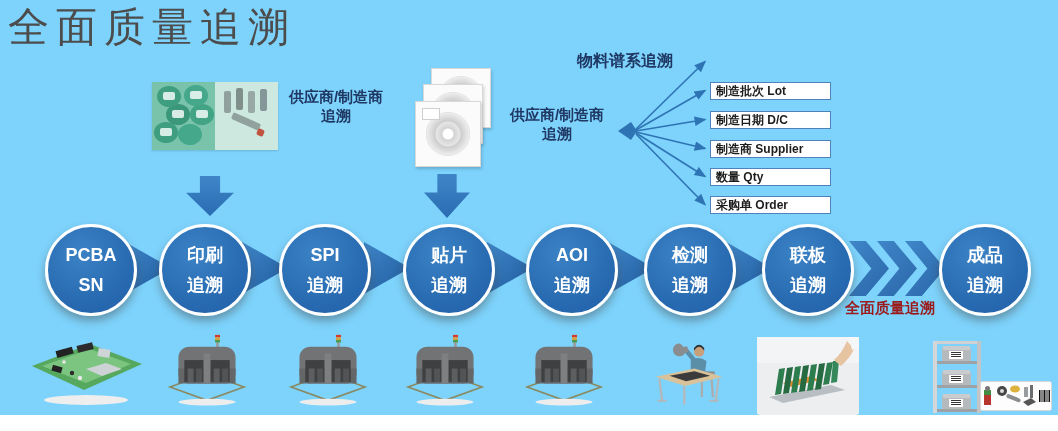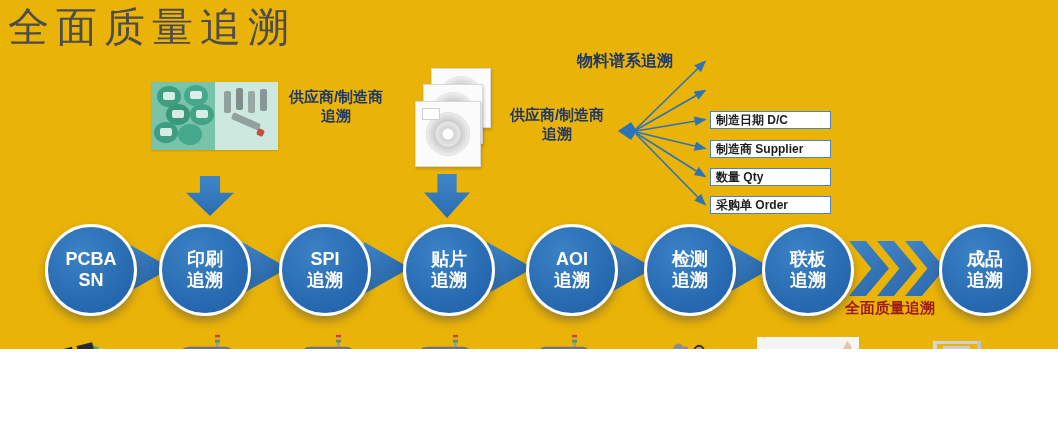--- a/index.html
+++ b/index.html
@@ -1,16 +1,16 @@
 <!DOCTYPE html>
 <html><head>
 <meta charset="utf-8">
 <style>
   html,body{margin:0;padding:0;background:#fff;}
-  .stage{position:relative;width:1058px;height:349px;background:#eab308;overflow:hidden;
+  .stage{position:relative;width:1058px;height:415px;background:#7dd3fc;overflow:hidden;
          font-family:"Liberation Sans",sans-serif;}
 
   
   .title{position:absolute;left:8px;top:0px;font-size:41px;letter-spacing:7px;
          color:#4c4c4c;font-weight:400;}
 
   
   .note{position:absolute;font-size:15px;line-height:19px;font-weight:700;color:#1F3864;
         text-align:center;white-space:pre-line;width:118px;}
   .n1{left:277px;top:87px;}
@@ -61,21 +61,21 @@
   .reel-disc{position:absolute;left:50%;top:50%;transform:translate(-50%,-50%);
         width:44px;height:44px;border-radius:50%;
         background:radial-gradient(circle,#fff 16%,#d2d2d2 19%,#e6e6e6 38%,#cdcdcd 42%,#ededed 68%,#c9c9c9 72%,#e9e9e9 76%);}
   .reel-label{position:absolute;left:6px;top:6px;width:16px;height:10px;background:#fff;
         border:1px solid #cfcfcf;}
 
   
   .circle{position:absolute;top:224px;width:86px;height:86px;border-radius:50%;
         background:radial-gradient(circle at 38% 30%,#3b82c5,#2a6db3 55%,#1f5ea7);
         border:3px solid #fff;box-shadow:0 5px 8px rgba(70,70,70,.45);
-        color:#fff;font-weight:700;font-size:18px;line-height:21px;
+        color:#fff;font-weight:700;font-size:18px;line-height:30px;
         display:flex;align-items:center;justify-content:center;text-align:center;
         white-space:pre-line;z-index:2;}
   .c1{left:45px;}.c2{left:159px;}.c3{left:279px;}.c4{left:403px;}
   .c5{left:526px;}.c6{left:644px;}.c7{left:762px;}.c8{left:939px;}
 
   .tri{position:absolute;top:242px;width:46px;height:52px;z-index:1;
         background:linear-gradient(135deg,#3f86c8,#1f5b9e);
         clip-path:polygon(0 0,100% 50%,0 100%);}
   .t1{left:125px;}.t2{left:242px;}.t3{left:364px;}.t4{left:487px;}.t5{left:608px;}.t6{left:726px;}
 
@@ -251,20 +251,21 @@
       <line x1="20" y1="83" x2="89" y2="15.5" marker-end="url(#arr)"></line>
       <line x1="20" y1="84" x2="89" y2="44.5" marker-end="url(#arr)"></line>
       <line x1="20" y1="85" x2="89" y2="73.5" marker-end="url(#arr)"></line>
       <line x1="20" y1="86" x2="89" y2="102.5" marker-end="url(#arr)"></line>
       <line x1="20" y1="87" x2="89" y2="130.5" marker-end="url(#arr)"></line>
       <line x1="20" y1="88" x2="89" y2="158.5" marker-end="url(#arr)"></line>
     </g>
     <polygon points="2,85 15,76 21,85 15,94" fill="#2E74B5"></polygon>
   </svg>
 
+  <div class="pbox" style="top:82px">制造批次 Lot</div>
   <div class="pbox" style="top:111px">制造日期 D/C</div>
   <div class="pbox" style="top:140px">制造商 Supplier</div>
   <div class="pbox" style="top:168px">数量 Qty</div>
   <div class="pbox" style="top:196px">采购单 Order</div>
 
   <div class="tri t1"></div>
   <div class="tri t2"></div>
   <div class="tri t3"></div>
   <div class="tri t4"></div>
   <div class="tri t5"></div>

